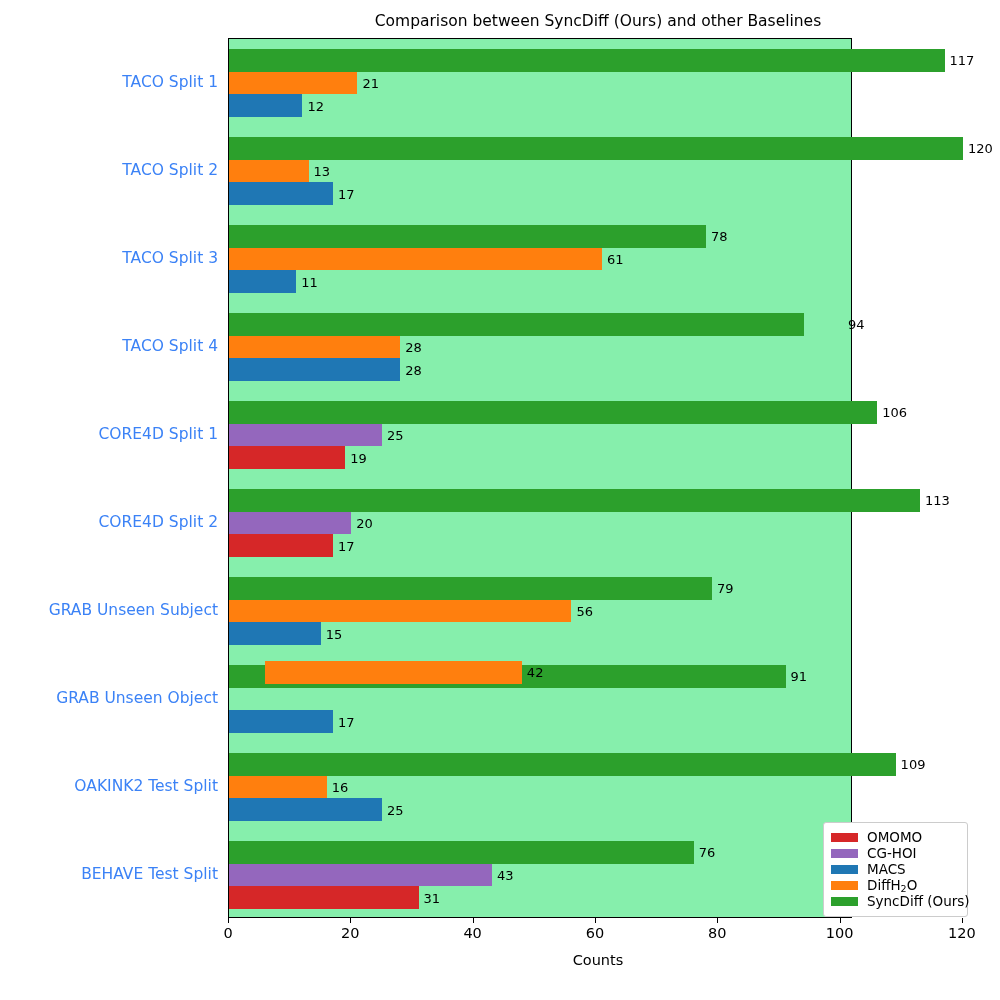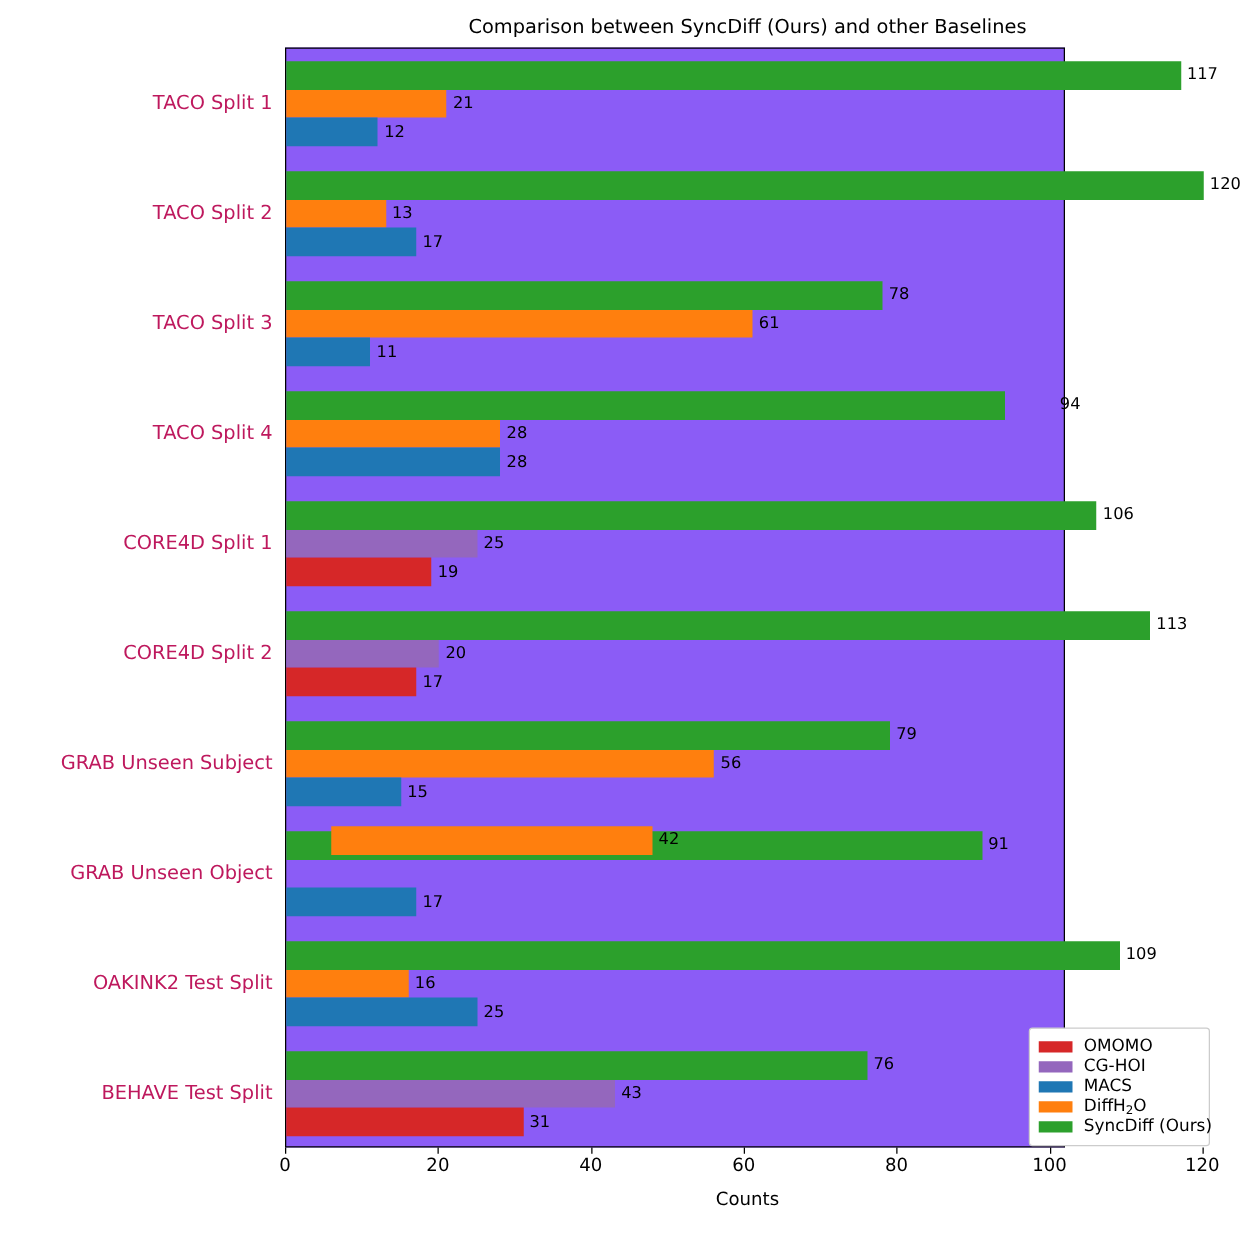--- a/index.html
+++ b/index.html
@@ -32,21 +32,21 @@
   }
   
   #plot-area {
     position: absolute;
     left: 228px;
     top: 38px;
     width: 624px;
     height: 880px;
     border: 1.1px solid #000000;
     box-sizing: border-box;
-    background: #8b5cf6;
+    background: #86efac;
     overflow: visible;
   }
   .bar-group {
     position: absolute;
     left: 0;
     width: 100%;
   }
   .bar-row {
     position: absolute;
     left: 0;
@@ -73,21 +73,21 @@
     top: 38px;
     width: 1000px;
     height: 880px;
     pointer-events: none;
   }
   .ytick-item {
     position: absolute;
     right: 782px;
     text-align: right;
     font-size: 15.5px;
-    color: #be185d;
+    color: #3b82f6;
     white-space: nowrap;
     transform: translateY(-50%);
   }
   #xaxis-layer {
     position: absolute;
     left: 228px;
     top: 918px;
     width: 740px;
     height: 60px;
   }

